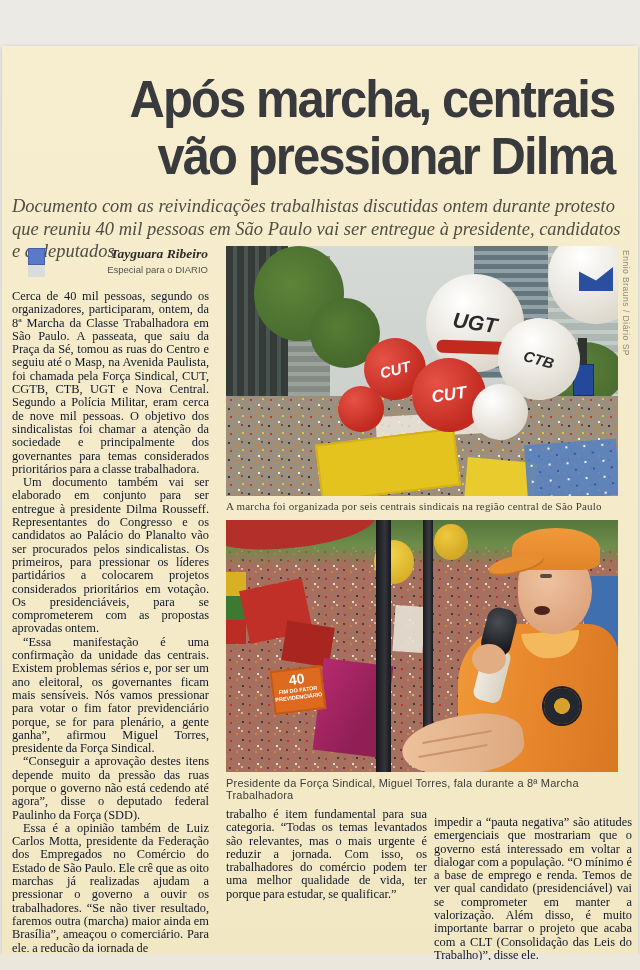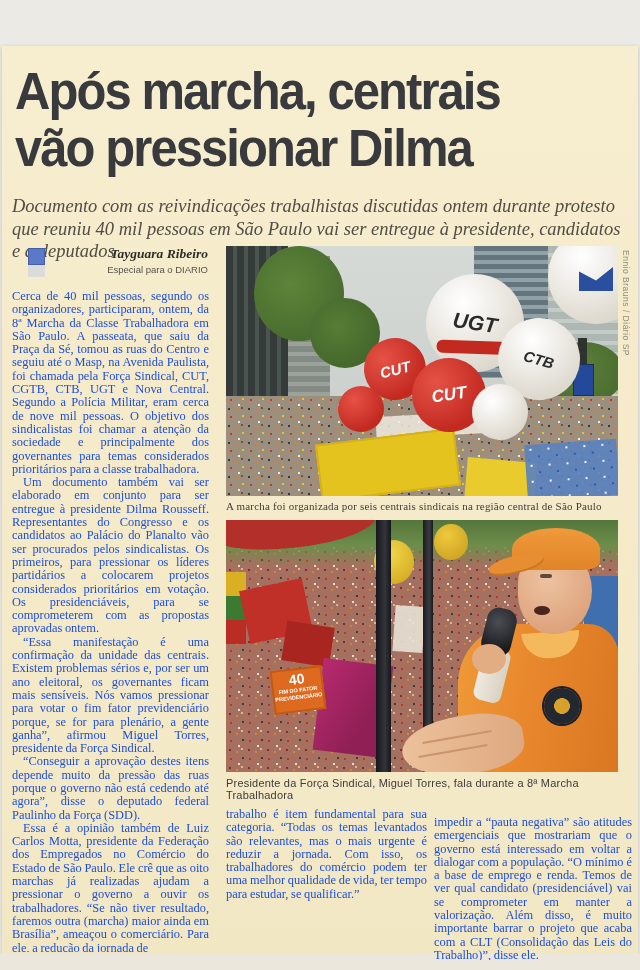--- a/index.html
+++ b/index.html
@@ -21,21 +21,21 @@
   .deck{position:absolute;left:12px;top:195px;width:618px;font-family:"Liberation Serif",serif;
     font-style:italic;font-size:18.5px;line-height:22.5px;color:#504d44;}
   
   .byline-block{position:absolute;left:12px;top:246px;width:196px;}
   .byline-mark{position:absolute;left:16px;top:2px;width:15px;height:15px;background:#5b79c8;border:1px solid #4660a8;}
   .byline-mark-reflection{position:absolute;left:16px;top:19px;width:17px;height:12px;background:#d3d7de;opacity:.8;}
   .byline-author{text-align:right;font-family:"Liberation Serif",serif;font-weight:bold;font-style:italic;font-size:13.5px;color:#2e2c28;}
   .byline-credit{text-align:right;font-size:9.5px;color:#55524b;margin-top:2px;}
   
   .bodycol{position:absolute;font-family:"Liberation Serif",serif;font-size:12.4px;line-height:13.3px;
-    color:#1d4ed8;text-align:justify;hyphens:auto;-webkit-hyphens:auto;word-spacing:-.4px;}
+    color:#0f172a;text-align:justify;hyphens:auto;-webkit-hyphens:auto;word-spacing:-.4px;}
   .bodycol p{margin:0;}
   .bodycol p.ind{text-indent:11px;}
   #col1{left:12px;top:290px;width:197px;height:662px;overflow:hidden;}
   #col2{left:226px;top:808px;width:201px;height:144px;overflow:hidden;}
   #col3{left:434px;top:816px;width:198px;height:144px;overflow:hidden;}
   
   .photo{position:absolute;left:226px;width:392px;overflow:hidden;background:#c9cdc9;}
   #photo1{top:246px;height:250px;}
   #photo2{top:520px;height:252px;}
   .caption{position:absolute;left:226px;width:400px;font-size:11px;color:#3c3c3a;letter-spacing:.2px;}
@@ -141,21 +141,21 @@
   .p2-fingerline2{left:192px;top:230px;}
 </style>
 </head>
 <body>
 
 <div id="page">
   <div id="paper"></div>
   <div id="bottom-strip"></div>
 
 
-  <h1 class="headline" style="margin:3px;">
+  <h1 class="headline" style="margin:11px;text-align:right;">
     <span class="hl-line">Após marcha, centrais</span>
     <span class="hl-line">vão pressionar Dilma</span>
   </h1>
 
   <div class="deck">Documento com as reivindicações trabalhistas discutidas ontem durante protesto que reuniu 40 mil pessoas em São Paulo vai ser entregue à presidente, candidatos e a deputados</div>
 
   <div class="byline-block">
     <span class="byline-mark"></span>
     <span class="byline-mark-reflection"></span>
     <div class="byline-author">Tayguara Ribeiro</div>
@@ -239,18 +239,18 @@
     <div class="p2-mic-head"></div>
     <div class="p2-mic-hand"></div>
     <div class="p2-badge"></div>
     <div class="p2-hand"></div>
     <div class="p2-fingerline1"></div>
     <div class="p2-fingerline2"></div>
   </div>
   <div id="caption2" class="caption">Presidente da Força Sindical, Miguel Torres, fala durante a 8ª Marcha Trabalhadora</div>
 
   <div id="col2" class="bodycol">
-    <p>trabalho é item fundamental para sua categoria. “Todas os temas levantados são relevantes, mas o mais urgente é reduzir a jornada. Com isso, os trabalhadores do comércio podem ter uma melhor qualidade de vida, ter tempo para estudar, se qualificar.”</p>
+    <p>trabalho é item fundamental para sua categoria. “Todas os temas levantados são relevantes, mas o mais urgente é reduzir a jornada. Com isso, os trabalhadores do comércio podem ter uma melhor qualidade de vida, ter porque para estudar, se qualificar.”</p>
   </div>
   <div id="col3" class="bodycol">
     <p>impedir a “pauta negativa” são atitudes emergenciais que mostrariam que o governo está interessado em voltar a dialogar com a população. “O mínimo é a base de emprego e renda. Temos de ver qual candidato (presidenciável) vai se comprometer em manter a valorização. Além disso, é muito importante barrar o projeto que acaba com a CLT (Consolidação das Leis do Trabalho)”, disse ele.</p>
   </div>
 </div>
 
 </body></html>

